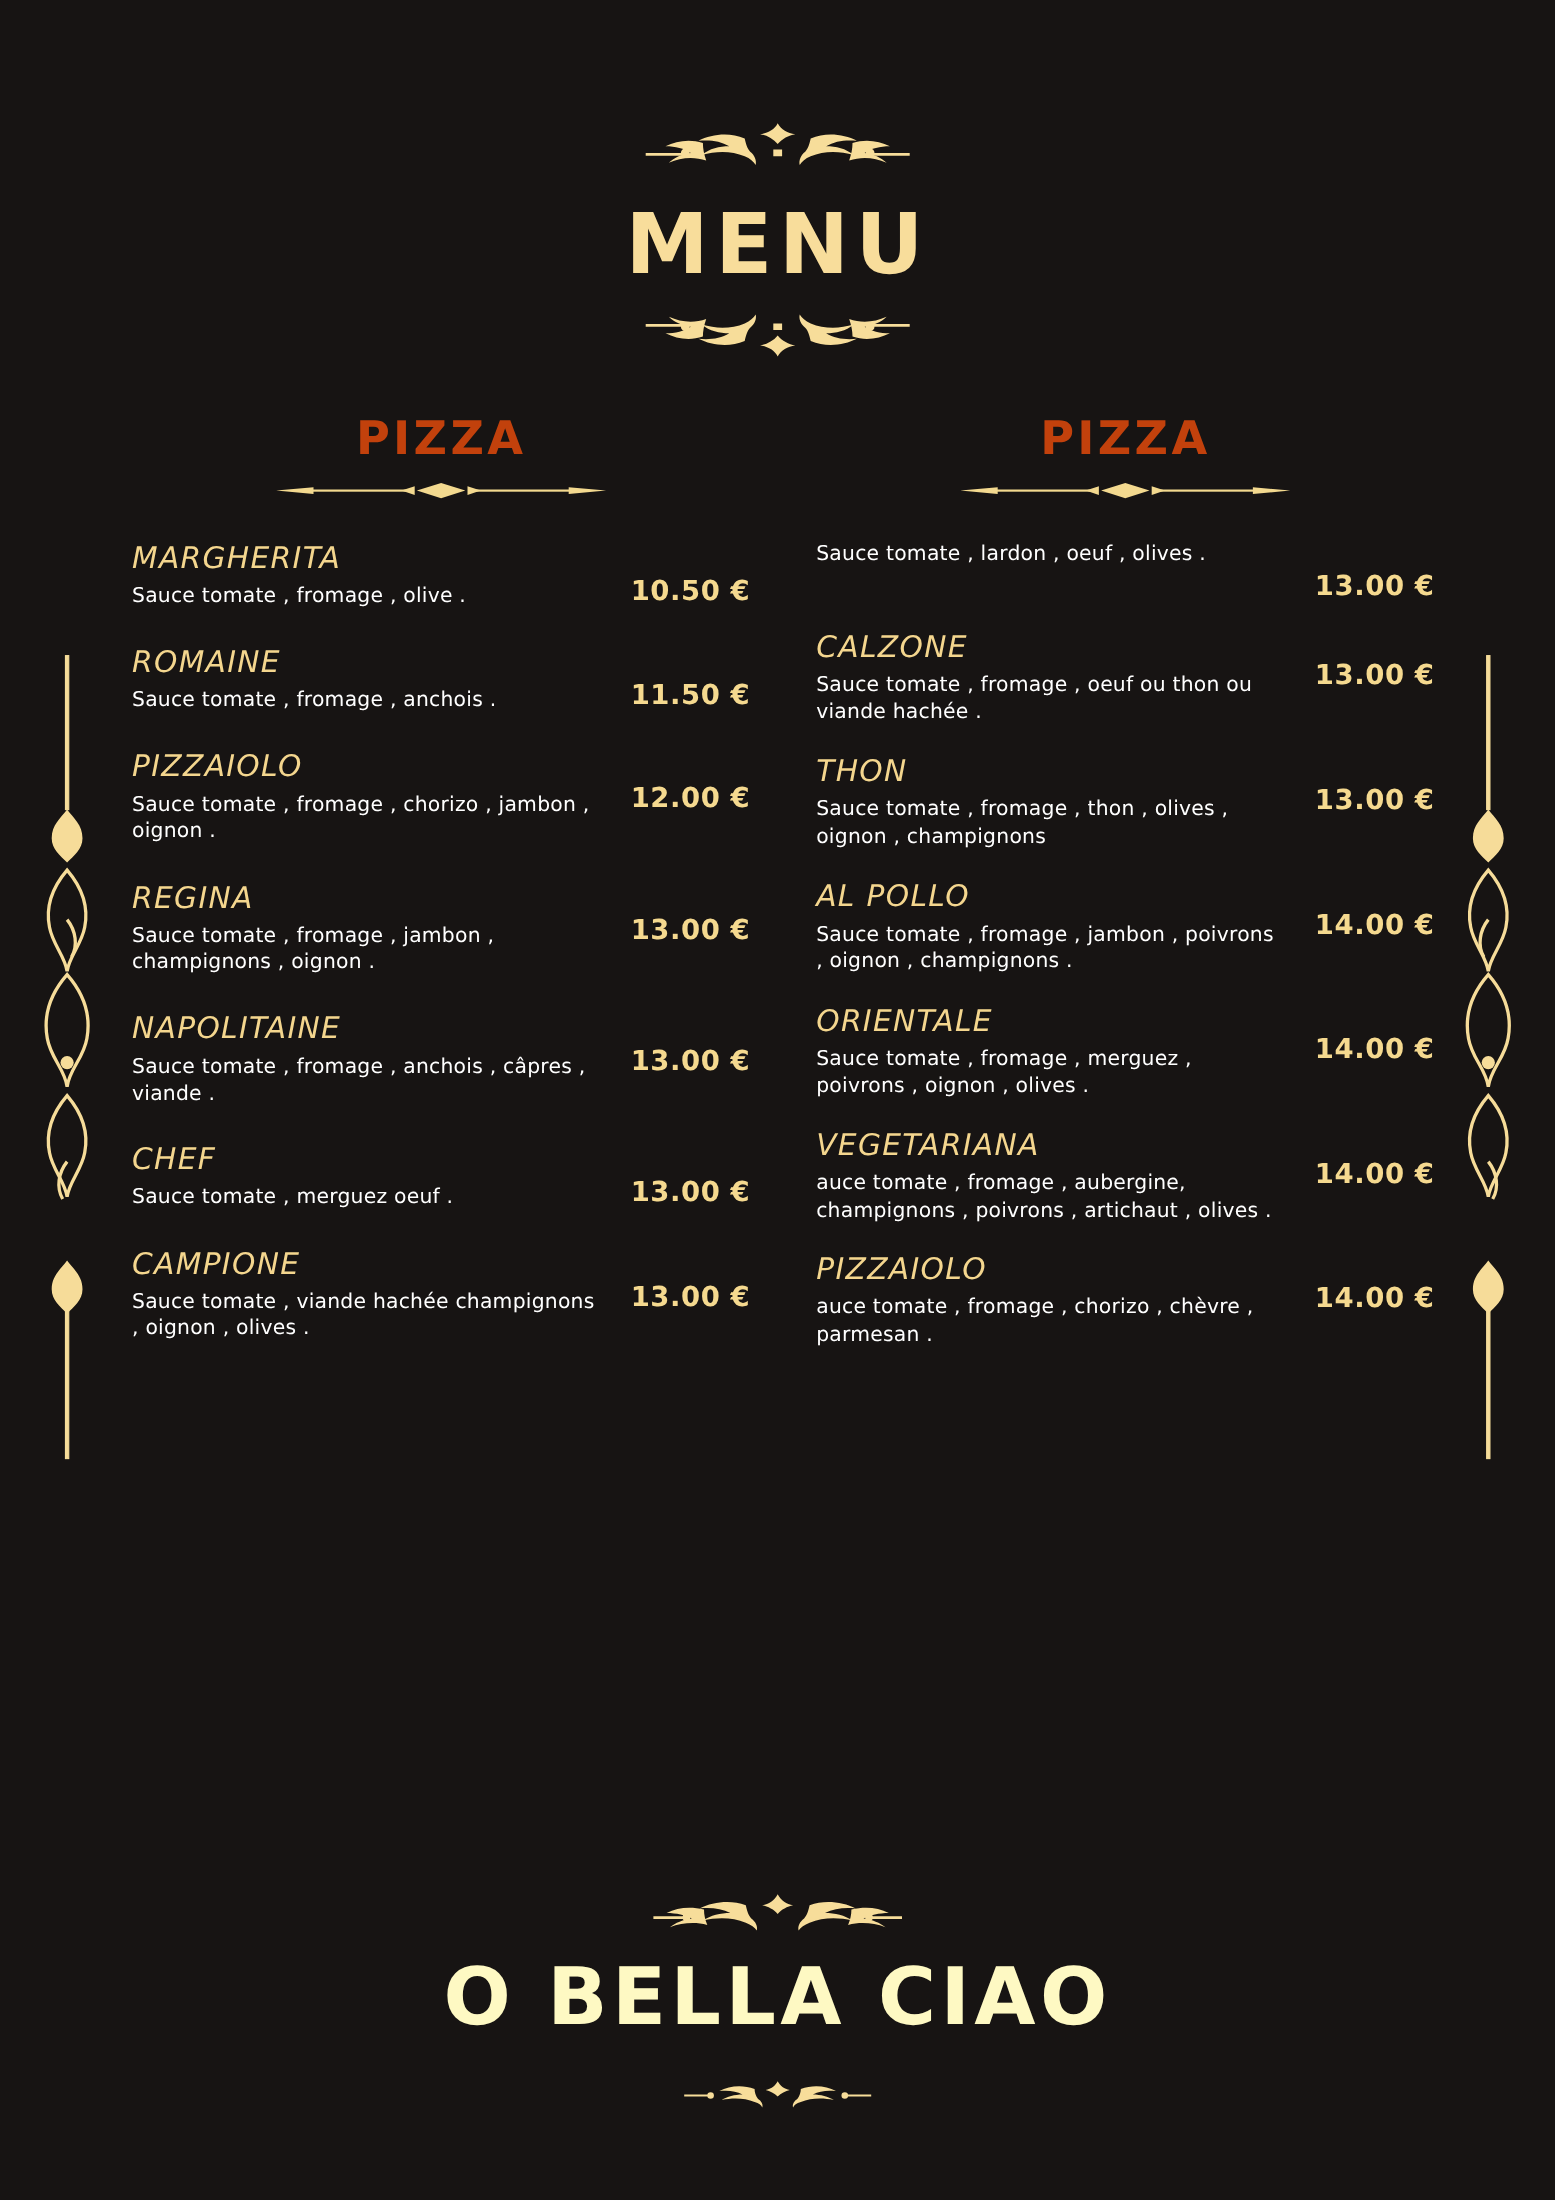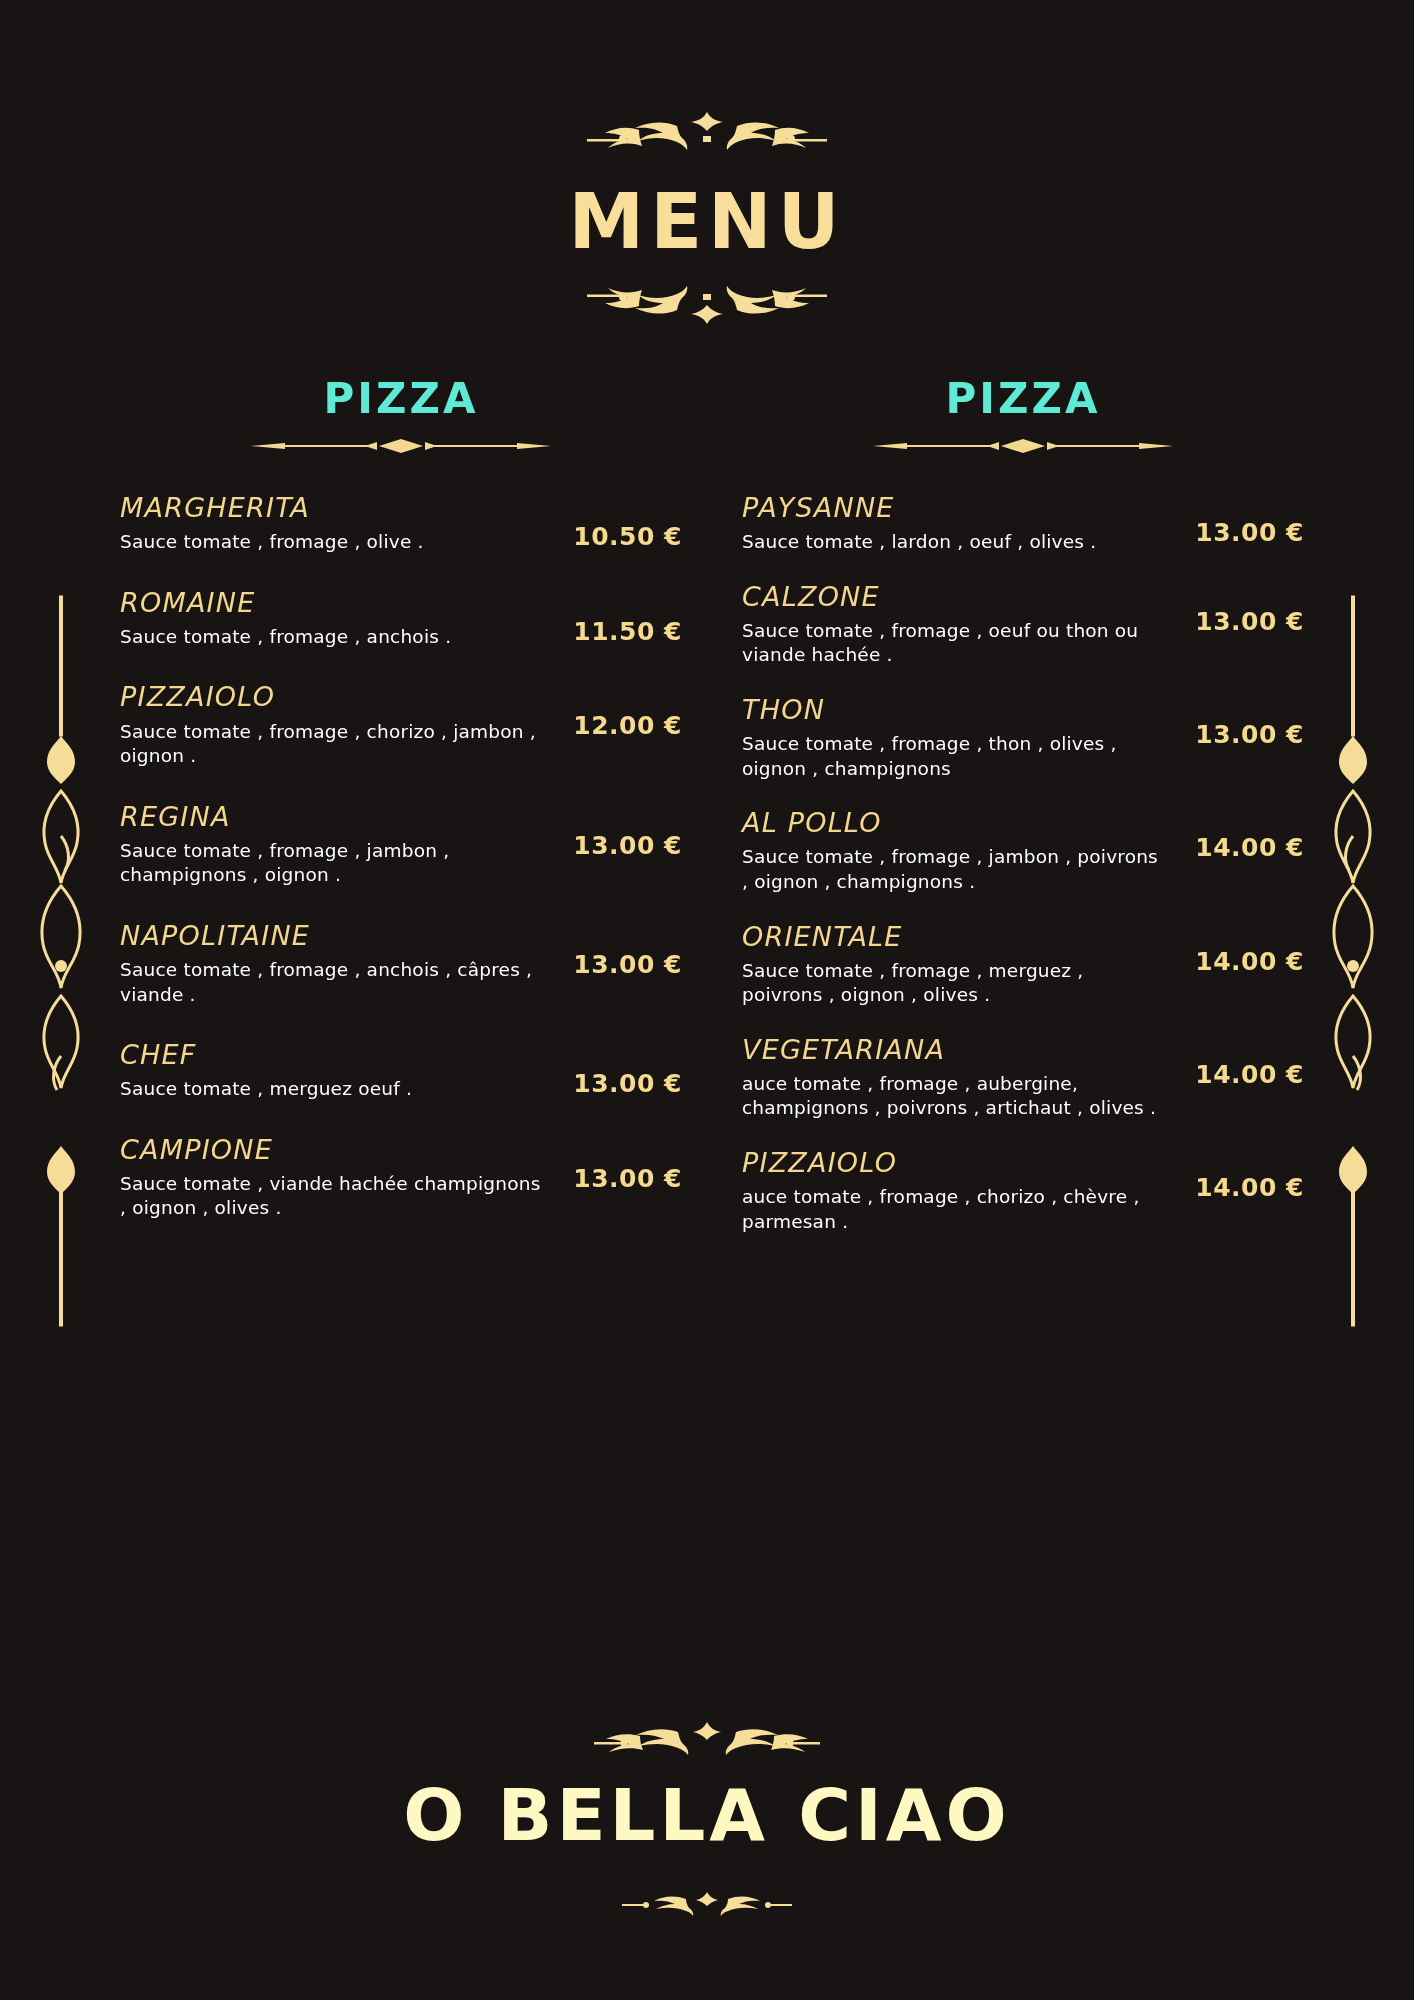--- a/index.html
+++ b/index.html
@@ -48,21 +48,21 @@
   .col { flex: 1 1 0; }
 
   .col-head {
     text-align: center;
     margin-bottom: 34px;
   }
   .col-title {
     font-weight: bold;
     font-size: 42px;
     letter-spacing: 3px;
-    color: #5eead4;
+    color: #c2410c;
     line-height: 1.1;
   }
   .divider {
     margin: 16px auto 0;
     display: block;
     color: #f3d98f;
   }
 
   
   .item {
@@ -297,21 +297,20 @@
               <path d="M150 1l22 7-22 7-22-7z"></path>
               <path d="M126 4l-12 4 12 4z"></path>
               <path d="M174 4l12 4-12 4z"></path>
             </g>
           </svg>
         </span>
       </div>
 
       <div class="item">
         <div class="item-main">
-          <div class="item-name">PAYSANNE</div>
           <div class="item-desc">Sauce tomate , lardon , oeuf , olives .</div>
         </div>
         <div class="item-price">13.00 €</div>
       </div>
 
       <div class="item">
         <div class="item-main">
           <div class="item-name">CALZONE</div>
           <div class="item-desc">Sauce tomate , fromage , oeuf ou thon ou viande hachée .</div>
         </div>

